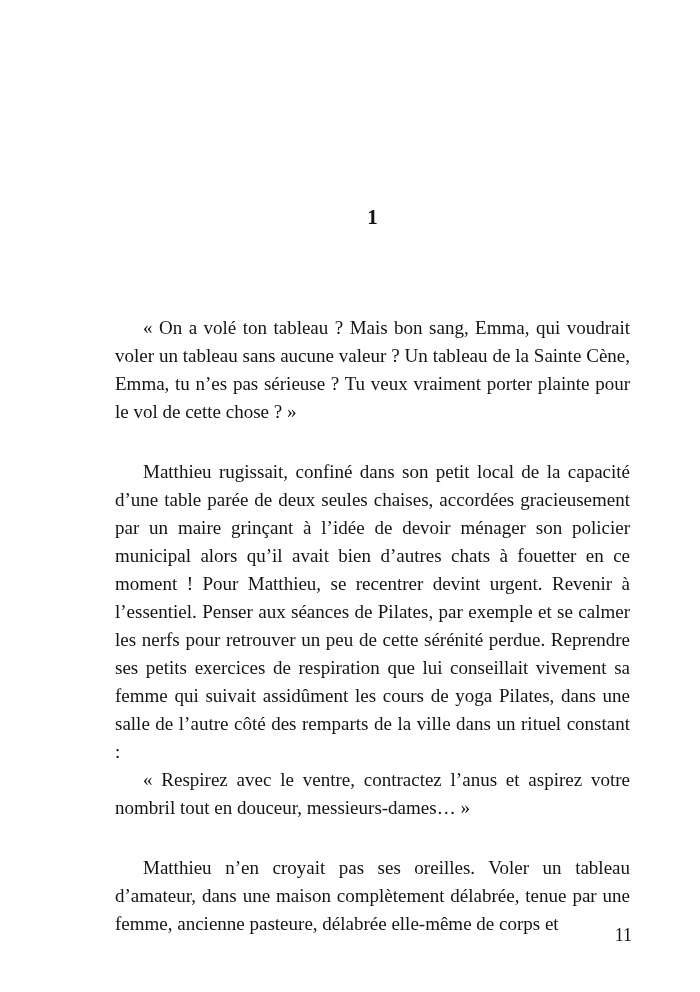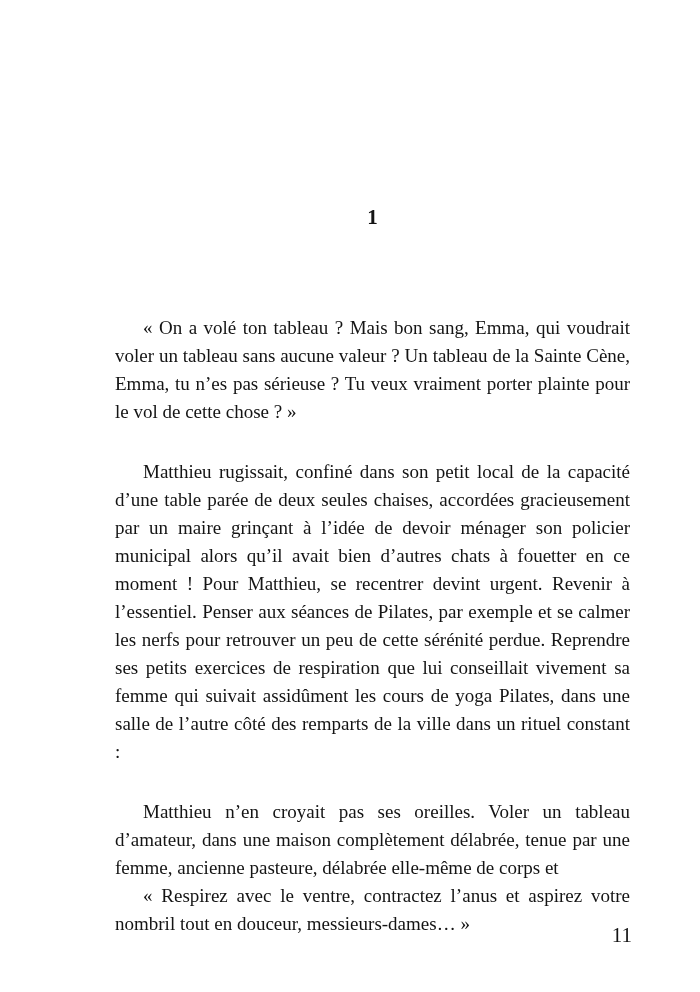--- a/index.html
+++ b/index.html
@@ -43,33 +43,33 @@
     margin: 0;
     text-indent: 28px;
   }
   .para.gap-before {
     margin-top: 32px;
   }
   .page-number {
     position: absolute;
     right: 68px;
     bottom: 46px;
-    font-size: 21px;
+    font-size: 18px;
     line-height: 22px;
   }
 </style>
 </head>
 <body>
 
 <div class="page">
 
   <div class="chapter-number">1</div>
 
   <div class="text-block">
     <p class="para">« On a volé ton tableau ? Mais bon sang, Emma, qui voudrait voler un tableau sans aucune valeur ? Un tableau de la Sainte Cène, Emma, tu n’es pas sérieuse ? Tu veux vraiment porter plainte pour le vol de cette chose ? »</p>
     <p class="para gap-before">Matthieu rugissait, confiné dans son petit local de la capacité d’une table parée de deux seules chaises, accordées gracieusement par un maire grinçant à l’idée de devoir ménager son policier municipal alors qu’il avait bien d’autres chats à fouetter en ce moment ! Pour Matthieu, se recentrer devint urgent. Revenir à l’essentiel. Penser aux séances de Pilates, par exemple et se calmer les nerfs pour retrouver un peu de cette sérénité perdue. Reprendre ses petits exercices de respiration que lui conseillait vivement sa femme qui suivait assidûment les cours de yoga Pilates, dans une salle de l’autre côté des remparts de la ville dans un rituel constant :</p>
+    <p class="para">« Respirez avec le ventre, contractez l’anus et aspirez votre nombril tout en douceur, messieurs-dames… »</p>
     <p class="para gap-before">Matthieu n’en croyait pas ses oreilles. Voler un tableau d’amateur, dans une maison complètement délabrée, tenue par une femme, ancienne pasteure, délabrée elle-même de corps et</p>
-    <p class="para">« Respirez avec le ventre, contractez l’anus et aspirez votre nombril tout en douceur, messieurs-dames… »</p>
   </div>
 
   <div class="page-number">11</div>
 
 </div>
 
 </body></html>

